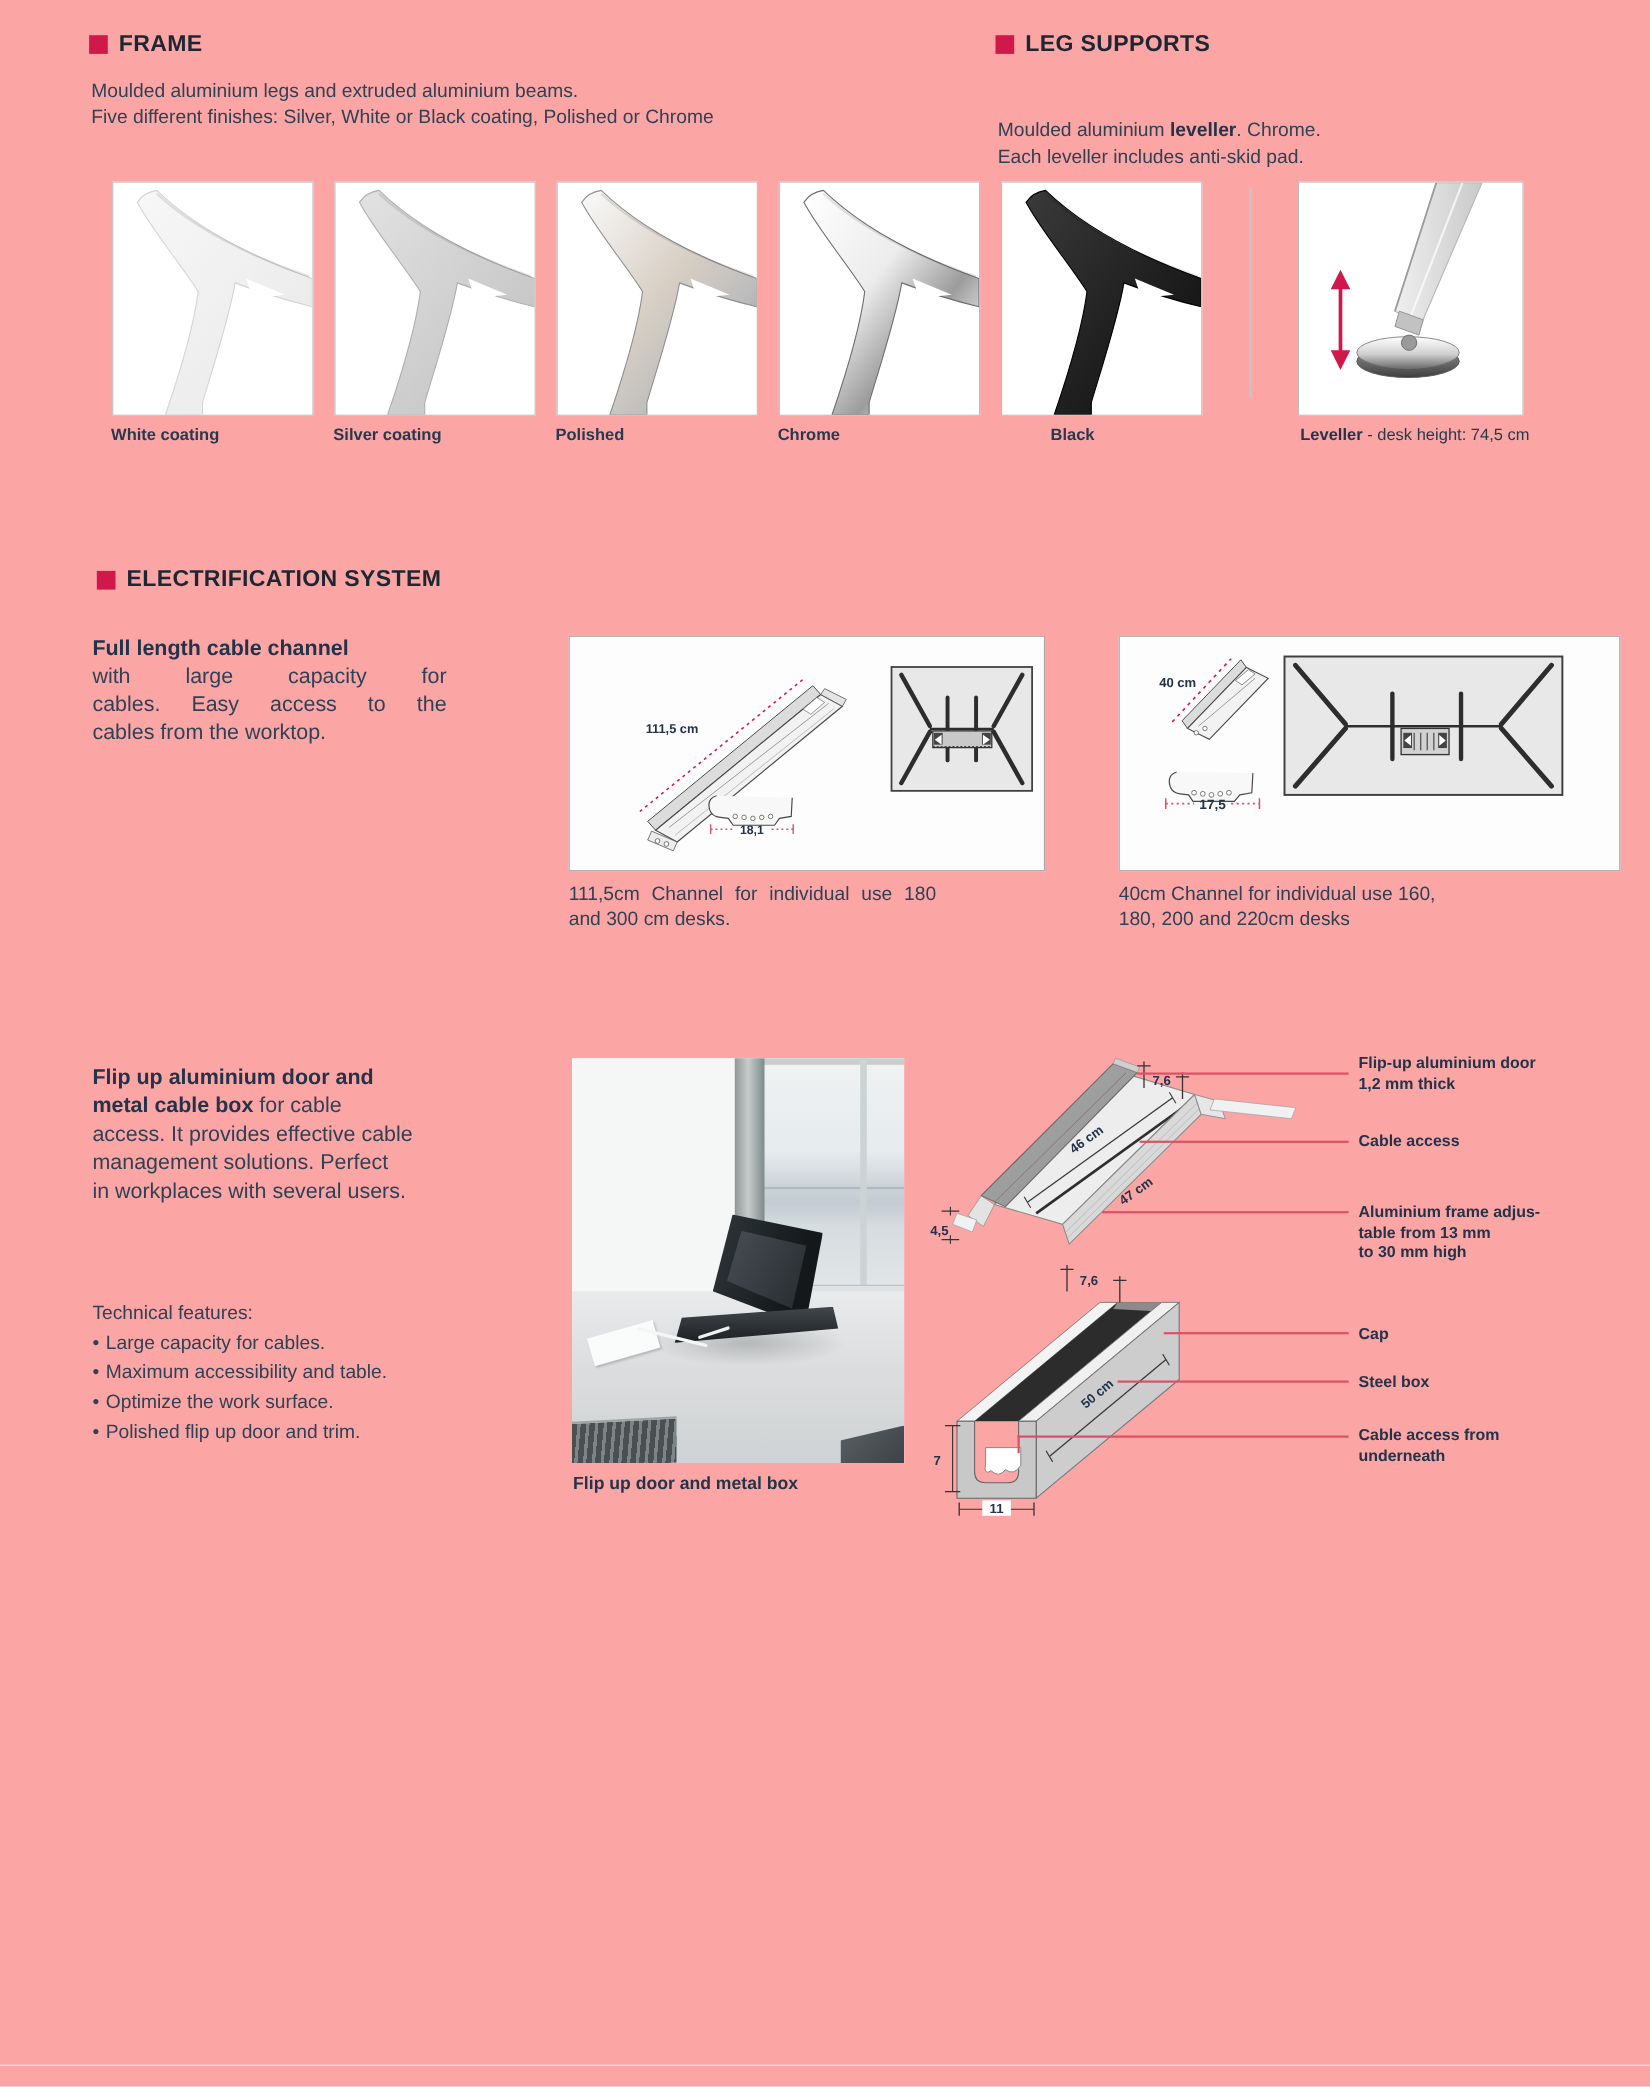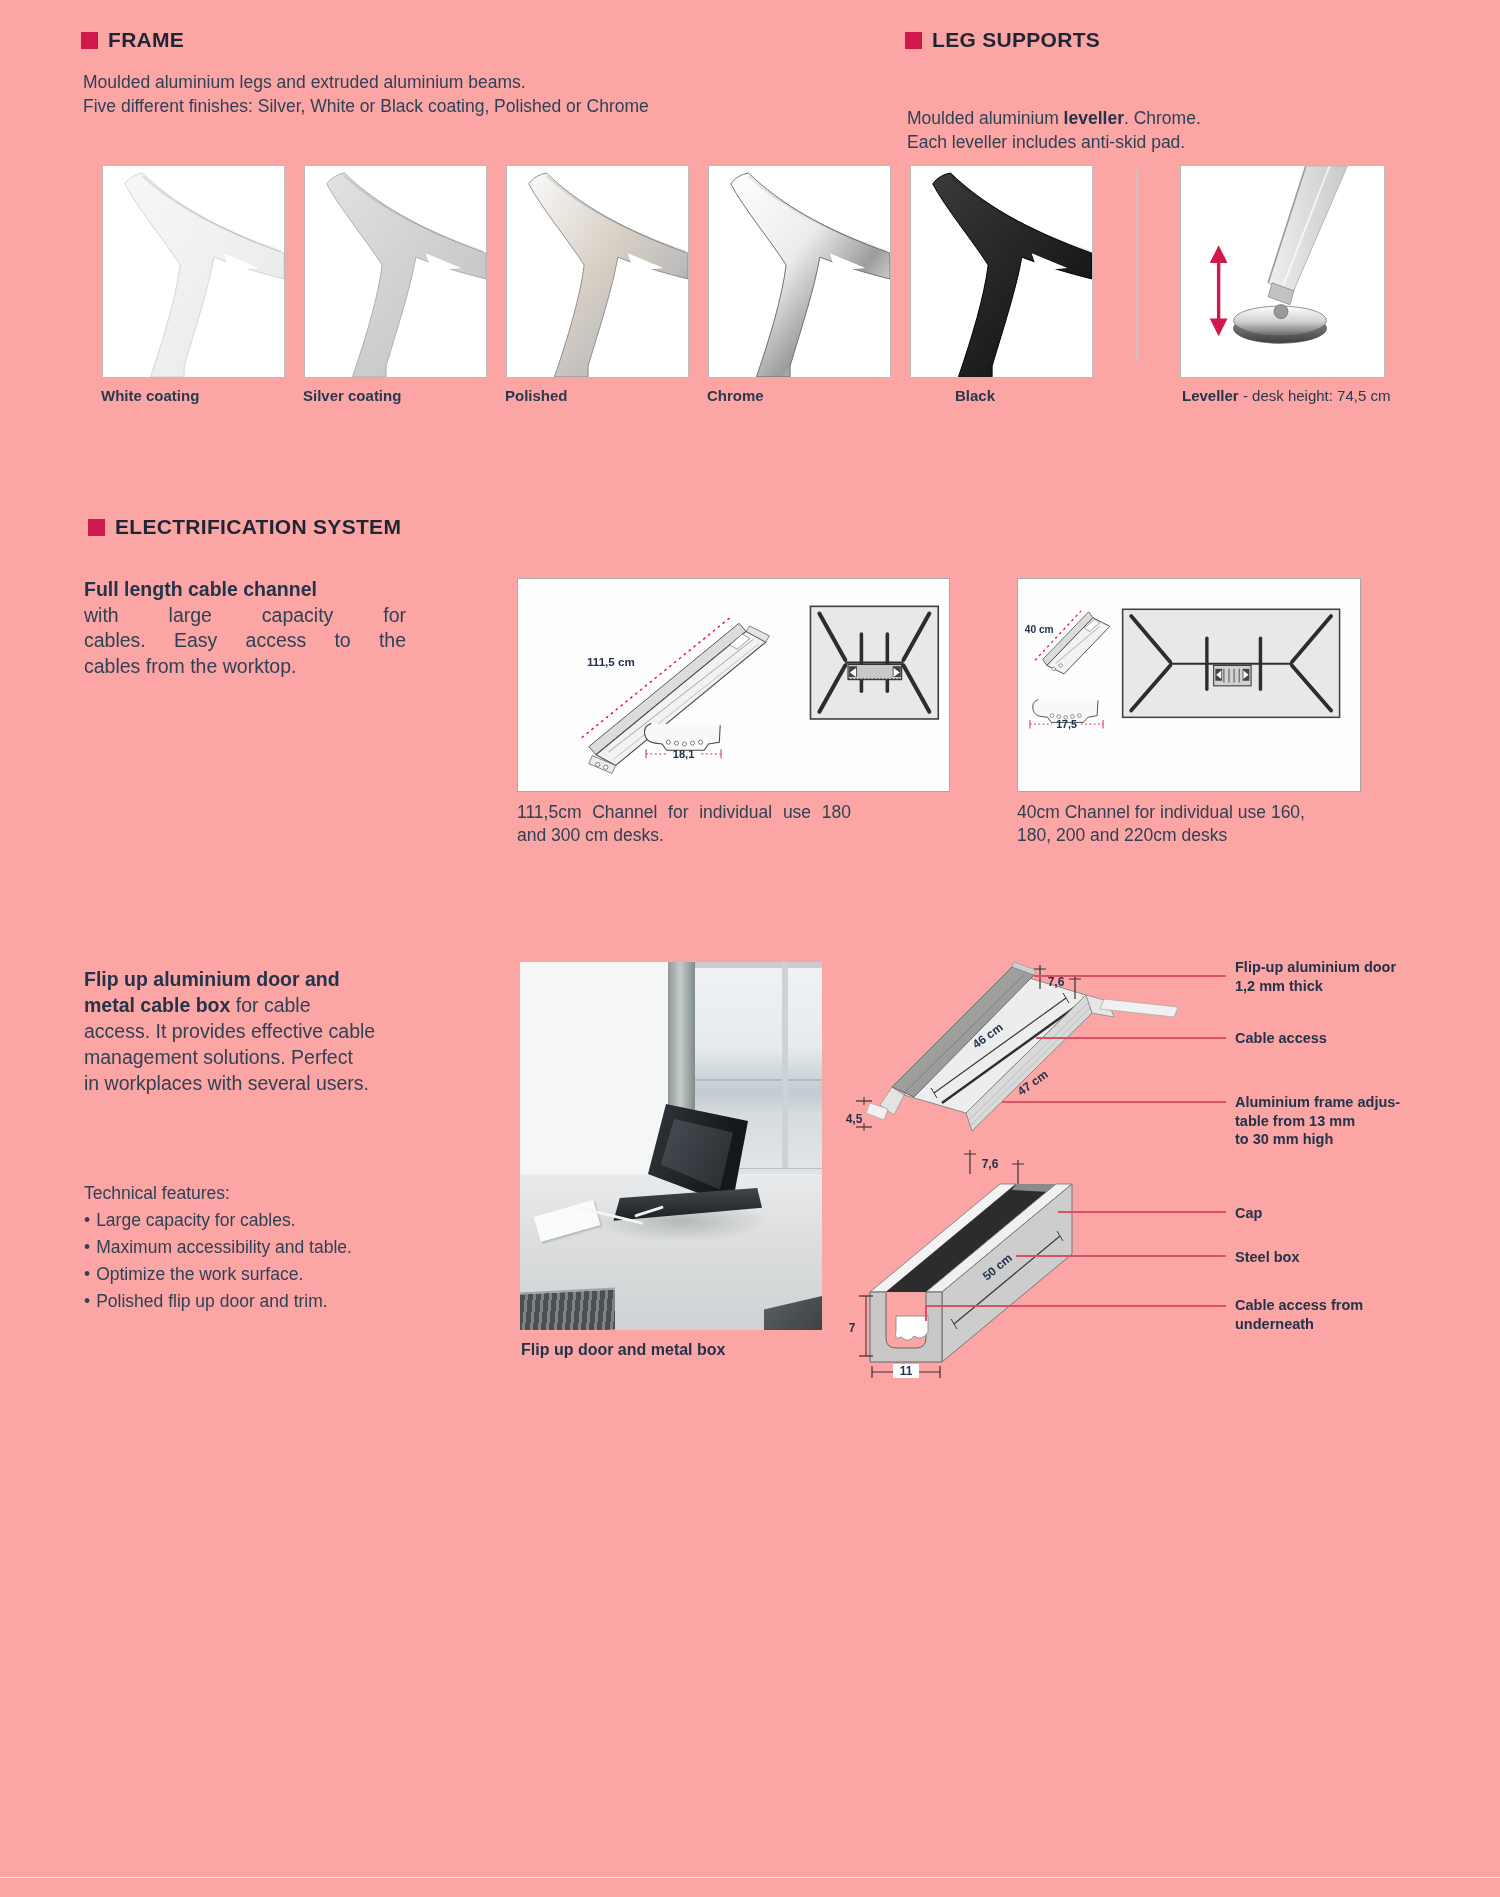--- a/index.html
+++ b/index.html
@@ -229,21 +229,21 @@
       <line x1="364" y1="50" x2="364" y2="114" stroke="#2d2d2d" stroke-width="4" stroke-linecap="round"></line>
       <rect x="320" y="84" width="60" height="17" fill="#c9c9c9" stroke="#333" stroke-width="1.3"></rect>
       <line x1="320" y1="100" x2="380" y2="100" stroke="#333" stroke-width="1" stroke-dasharray="2 2"></line>
       <rect x="321" y="86" width="9" height="12" fill="#444"></rect>
       <polygon points="329,88 329,98 322,93" fill="#fff"></polygon>
       <rect x="370" y="86" width="9" height="12" fill="#444"></rect>
       <polygon points="371,88 371,98 378,93" fill="#fff"></polygon>
     </svg>
   </div>
 
-  <div class="dia-box" style="left:1017px;width:344px;">
+  <div class="dia-box" style="left:1017px;width:456px;">
     <svg viewBox="0 0 402 214">
 
       <polygon points="29,77 83,21 88,28 34,84" fill="#dcdcdc" stroke="#4a4a4a" stroke-width="0.9"></polygon>
       <polygon points="34,84 88,28 108,38 54,94" fill="#f2f2f2" stroke="#4a4a4a" stroke-width="1.1"></polygon>
       <line x1="44" y1="82" x2="96" y2="38" stroke="#999" stroke-width="0.9"></line>
       <circle cx="42" cy="88" r="2" fill="#fff" stroke="#555" stroke-width="0.7"></circle>
       <circle cx="50" cy="84" r="2" fill="#fff" stroke="#555" stroke-width="0.7"></circle>
       <polygon points="78,40 90,30 96,34 84,44" fill="#fff" stroke="#666" stroke-width="0.7"></polygon>
       <line x1="20" y1="78" x2="74" y2="20" stroke="#d5174d" stroke-width="1.5" stroke-dasharray="3 4"></line>
       <text x="8" y="46" font-size="12">40 cm</text>

